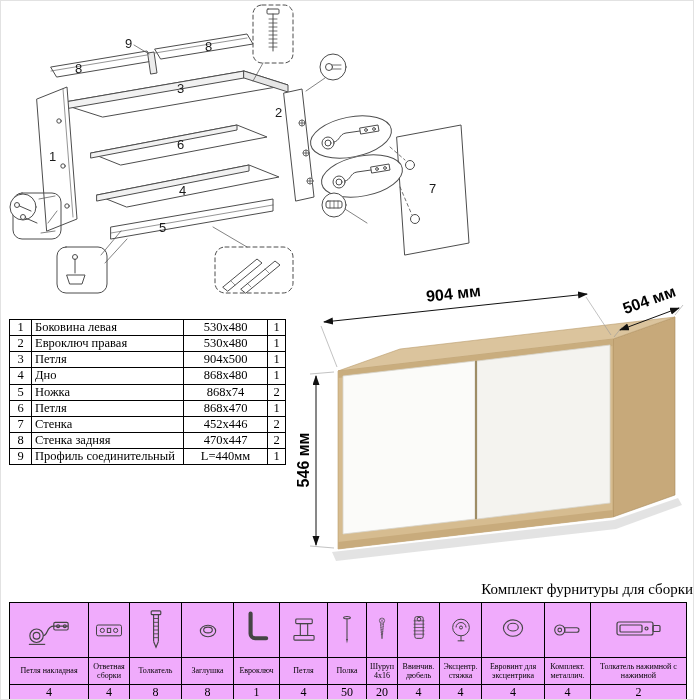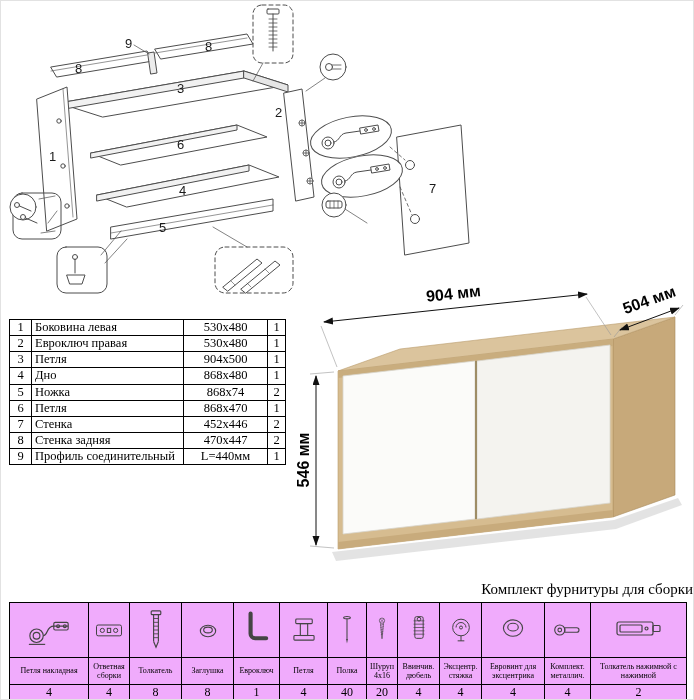--- a/index.html
+++ b/index.html
@@ -418,21 +418,21 @@
         <td>Комплект. металлич.</td>
         <td>Толкатель нажимной с нажимной</td>
       </tr>
       <tr class="qty-row">
         <td>4</td>
         <td>4</td>
         <td>8</td>
         <td>8</td>
         <td>1</td>
         <td>4</td>
-        <td>40</td>
+        <td>50</td>
         <td>20</td>
         <td>4</td>
         <td>4</td>
         <td>4</td>
         <td>4</td>
         <td>2</td>
       </tr>
     </tbody>
   </table>
 

